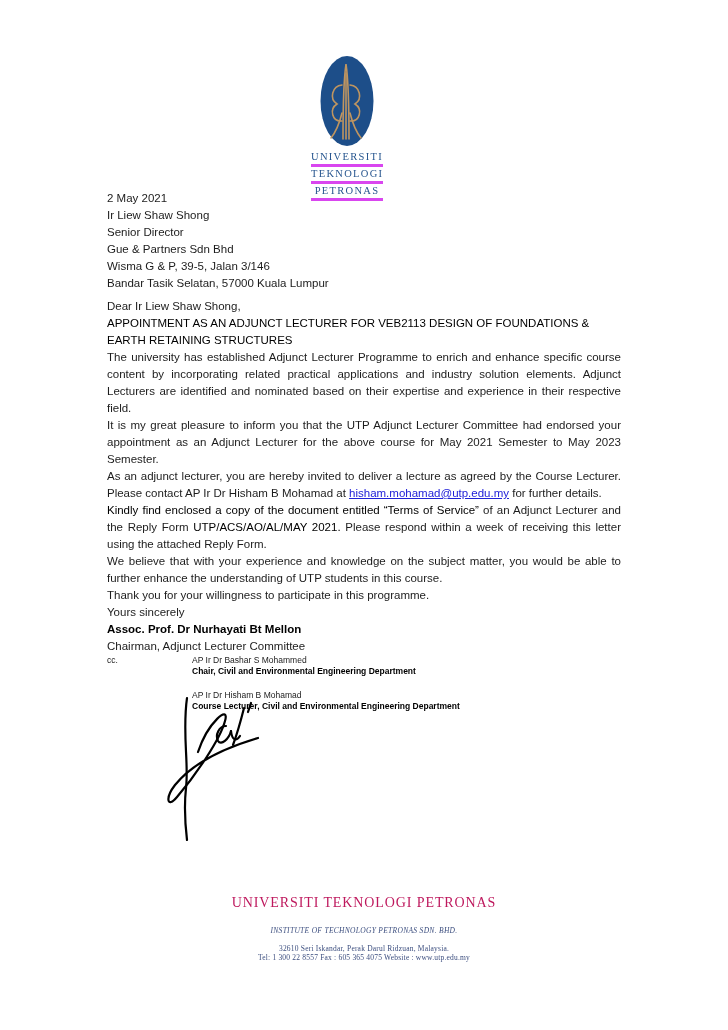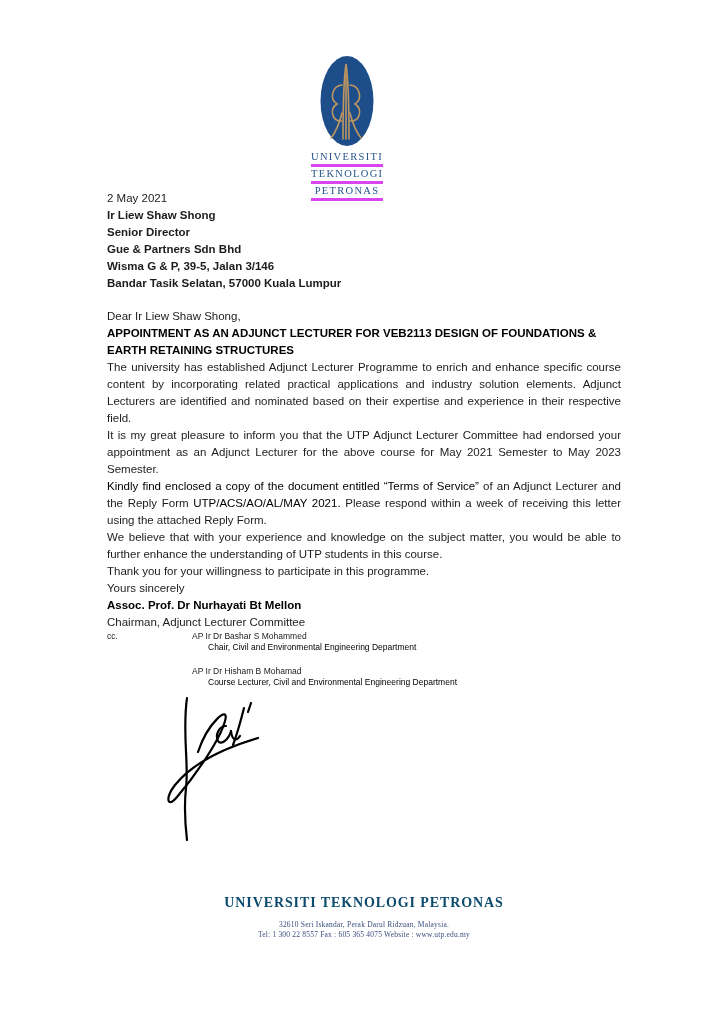--- a/index.html
+++ b/index.html
@@ -13,46 +13,46 @@
   .wordmark{margin-top:3px;}
   .wordmark-row{
     font-family:"Liberation Serif",serif;font-size:10.5px;line-height:13px;
     letter-spacing:1.3px;color:#27568f;border-bottom:3px solid #d946ef;
     padding-bottom:1px;
   }
   
   .letter{position:absolute;left:107px;top:190px;width:514px;font-size:11.5px;line-height:17px;}
   .letter p{margin:0;}
   .date{margin-bottom:16px;}
-  .recipient{margin-bottom:16px;font-weight:bold;}
+  .recipient{margin-bottom:6px;}
   .salutation{margin-bottom:14px;}
-  .subject{font-weight:bold;color:#000;margin-bottom:10px;}
+  .subject{font-weight:normal;color:#000;margin-bottom:10px;}
   .para{text-align:justify;}
   .mb12{margin-bottom:12px;}
   .mb8{margin-bottom:8px;}
   .mb10{margin-bottom:10px;}
   .bold{font-weight:normal;color:#000;}
   .email-link{color:#2121d8;text-decoration:underline;cursor:pointer;}
   .closing{margin-top:0;margin-bottom:27px;}
   .signer-name{font-weight:bold;color:#000;}
   .signer-title{margin-bottom:5px;}
   
   .cc{display:flex;font-size:8.5px;line-height:10.5px;gap:29px;}
   .cc-label{width:56px;flex:none;}
   .cc-entry{margin-bottom:14px;}
   .cc-name{color:#222;}
-  .cc-title{font-weight:normal;color:#000;margin-left:16px;}
+  .cc-title{font-weight:bold;color:#000;}
   
   .signature{position:absolute;left:140px;top:688px;pointer-events:none;}
   
   .footer{
     position:absolute;left:0;top:894px;width:728px;text-align:center;
     font-family:"Liberation Serif",serif;color:#3c4e7f;
   }
-  .footer-org{font-size:14px;font-weight:bold;color:#0c4a6e;letter-spacing:0.9px;line-height:18px;margin-bottom:8px;}
+  .footer-org{font-size:14px;font-weight:normal;color:#be185d;letter-spacing:0.9px;line-height:18px;margin-bottom:14px;}
   .footer-co{font-style:italic;font-size:7.5px;line-height:9.5px;letter-spacing:0.3px;}
   .footer-addr{margin-top:8px;font-size:7.5px;line-height:9.5px;letter-spacing:0.2px;}
   .footer-contact{font-size:7.5px;line-height:9.5px;letter-spacing:0.2px;}
 </style>
 </head>
 <body>
 
 <div class="page">
 
   <div class="logo">
@@ -86,20 +86,21 @@
     </div>
 
     <p class="salutation">Dear Ir Liew Shaw Shong,</p>
 
     <p class="subject">APPOINTMENT AS AN ADJUNCT LECTURER FOR VEB2113 DESIGN OF FOUNDATIONS &amp; EARTH RETAINING STRUCTURES</p>
 
     <p class="para mb12">The university has established Adjunct Lecturer Programme to enrich and enhance specific course content by incorporating related practical applications and industry solution elements. Adjunct Lecturers are identified and nominated based on their expertise and experience in their respective field.</p>
 
     <p class="para mb12">It is my great pleasure to inform you that the UTP Adjunct Lecturer Committee had endorsed your appointment as an Adjunct Lecturer for the above course for May 2021 Semester to May 2023 Semester.</p>
 
+    <p class="para mb8"><span>As an adjunct lecturer, you are hereby invited to deliver a lecture as agreed by the Course Lecturer. Please contact AP Ir Dr Hisham B Mohamad at </span><a class="email-link">hisham.mohamad@utp.edu.my</a><span> for further details.</span></p>
 
     <p class="para mb12"><span class="bold">Kindly find enclosed a copy of the document entitled “Terms of Service”</span><span> of an Adjunct Lecturer and the Reply Form </span><span class="bold">UTP/ACS/AO/AL/MAY 2021.</span><span> Please respond within a week of receiving this letter using the attached Reply Form.</span></p>
 
     <p class="para mb8">We believe that with your experience and knowledge on the subject matter, you would be able to further enhance the understanding of UTP students in this course.</p>
 
     <p class="para mb10">Thank you for your willingness to participate in this programme.</p>
 
     <p class="closing">Yours sincerely</p>
 
     <p class="signer-name">Assoc. Prof. Dr Nurhayati Bt Mellon</p>
@@ -126,17 +127,18 @@
       <path d="M58 64 C68 34 90 16 85 33 C80 52 55 88 37 109 C27 121 25 110 35 97 C52 76 84 60 118 50"></path>
       <path d="M86 38 C79 38 75 47 78 53 C81 58 89 51 91 43"></path>
       <path d="M91 43 C92 52 96 54 100 48"></path>
       <path d="M104 20 C101 32 97 46 93 57"></path>
       <path d="M111 15 L108 24"></path>
     </g>
   </svg>
 
   <div class="footer">
     <div class="footer-org">UNIVERSITI TEKNOLOGI PETRONAS</div>
+    <div class="footer-co">INSTITUTE OF TECHNOLOGY PETRONAS SDN. BHD.</div>
     <div class="footer-addr">32610 Seri Iskandar, Perak Darul Ridzuan, Malaysia.</div>
     <div class="footer-contact">Tel: 1 300 22 8557 Fax : 605 365 4075 Website : www.utp.edu.my</div>
   </div>
 
 </div>
 
 </body></html>

